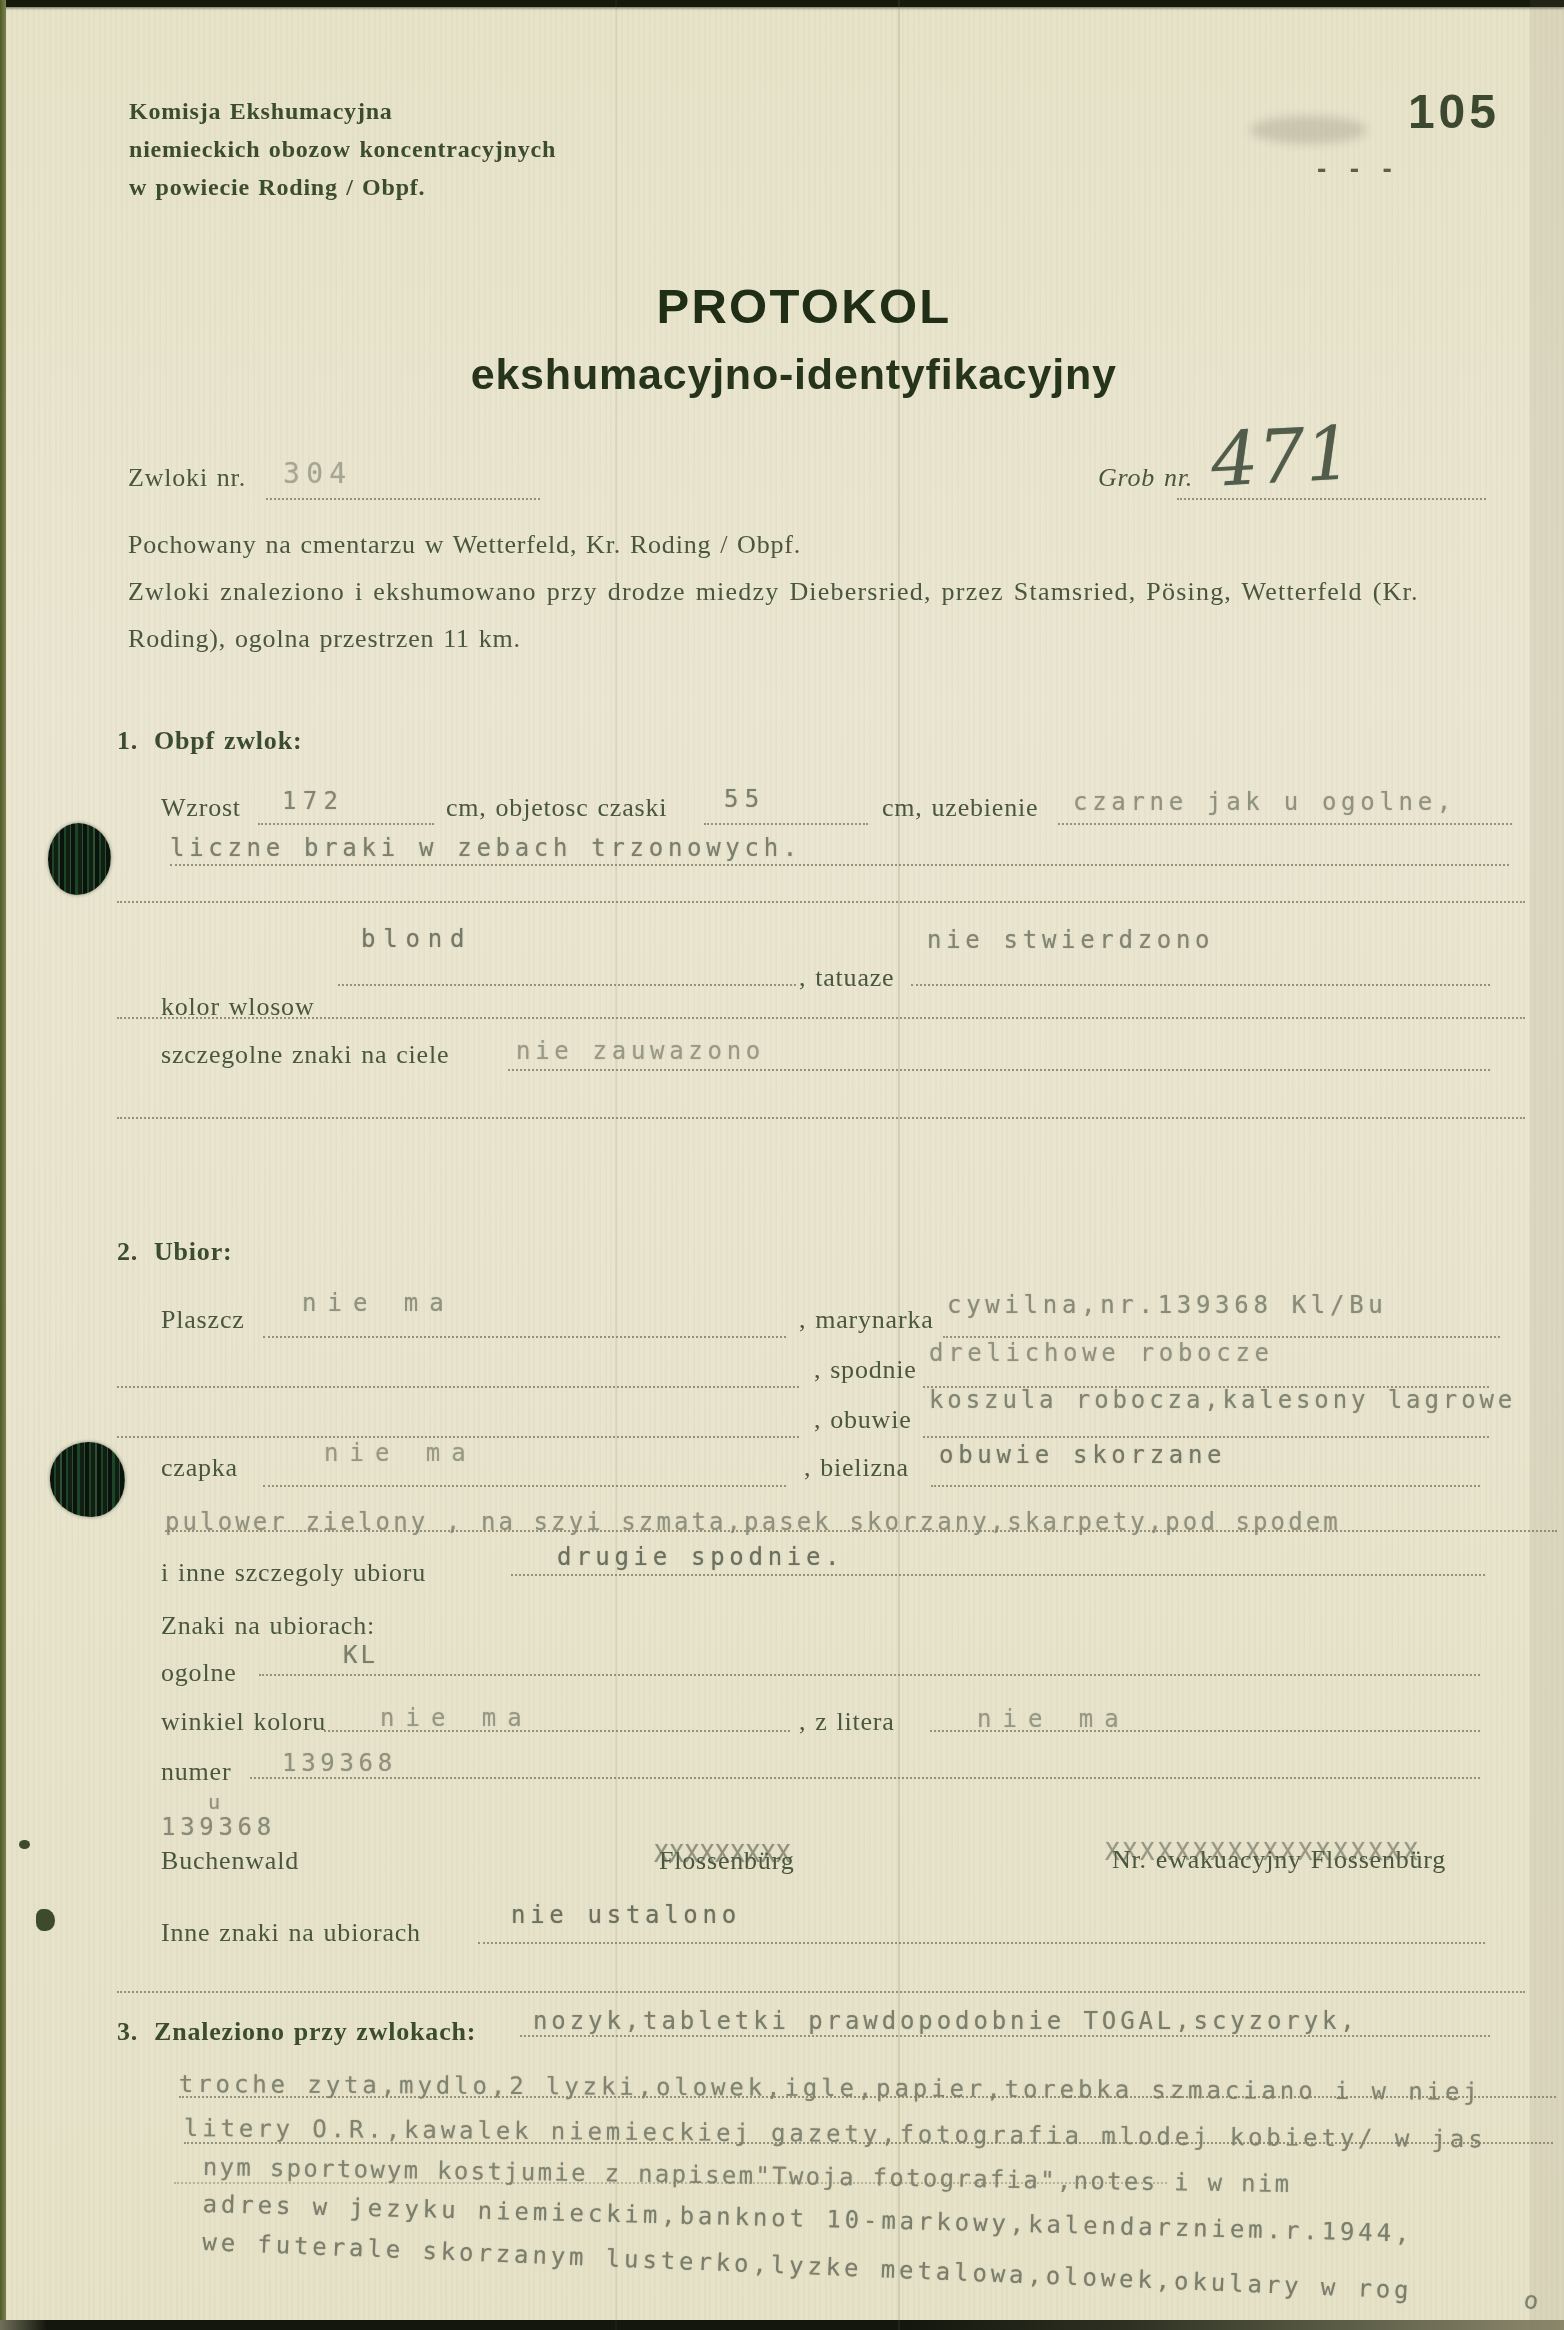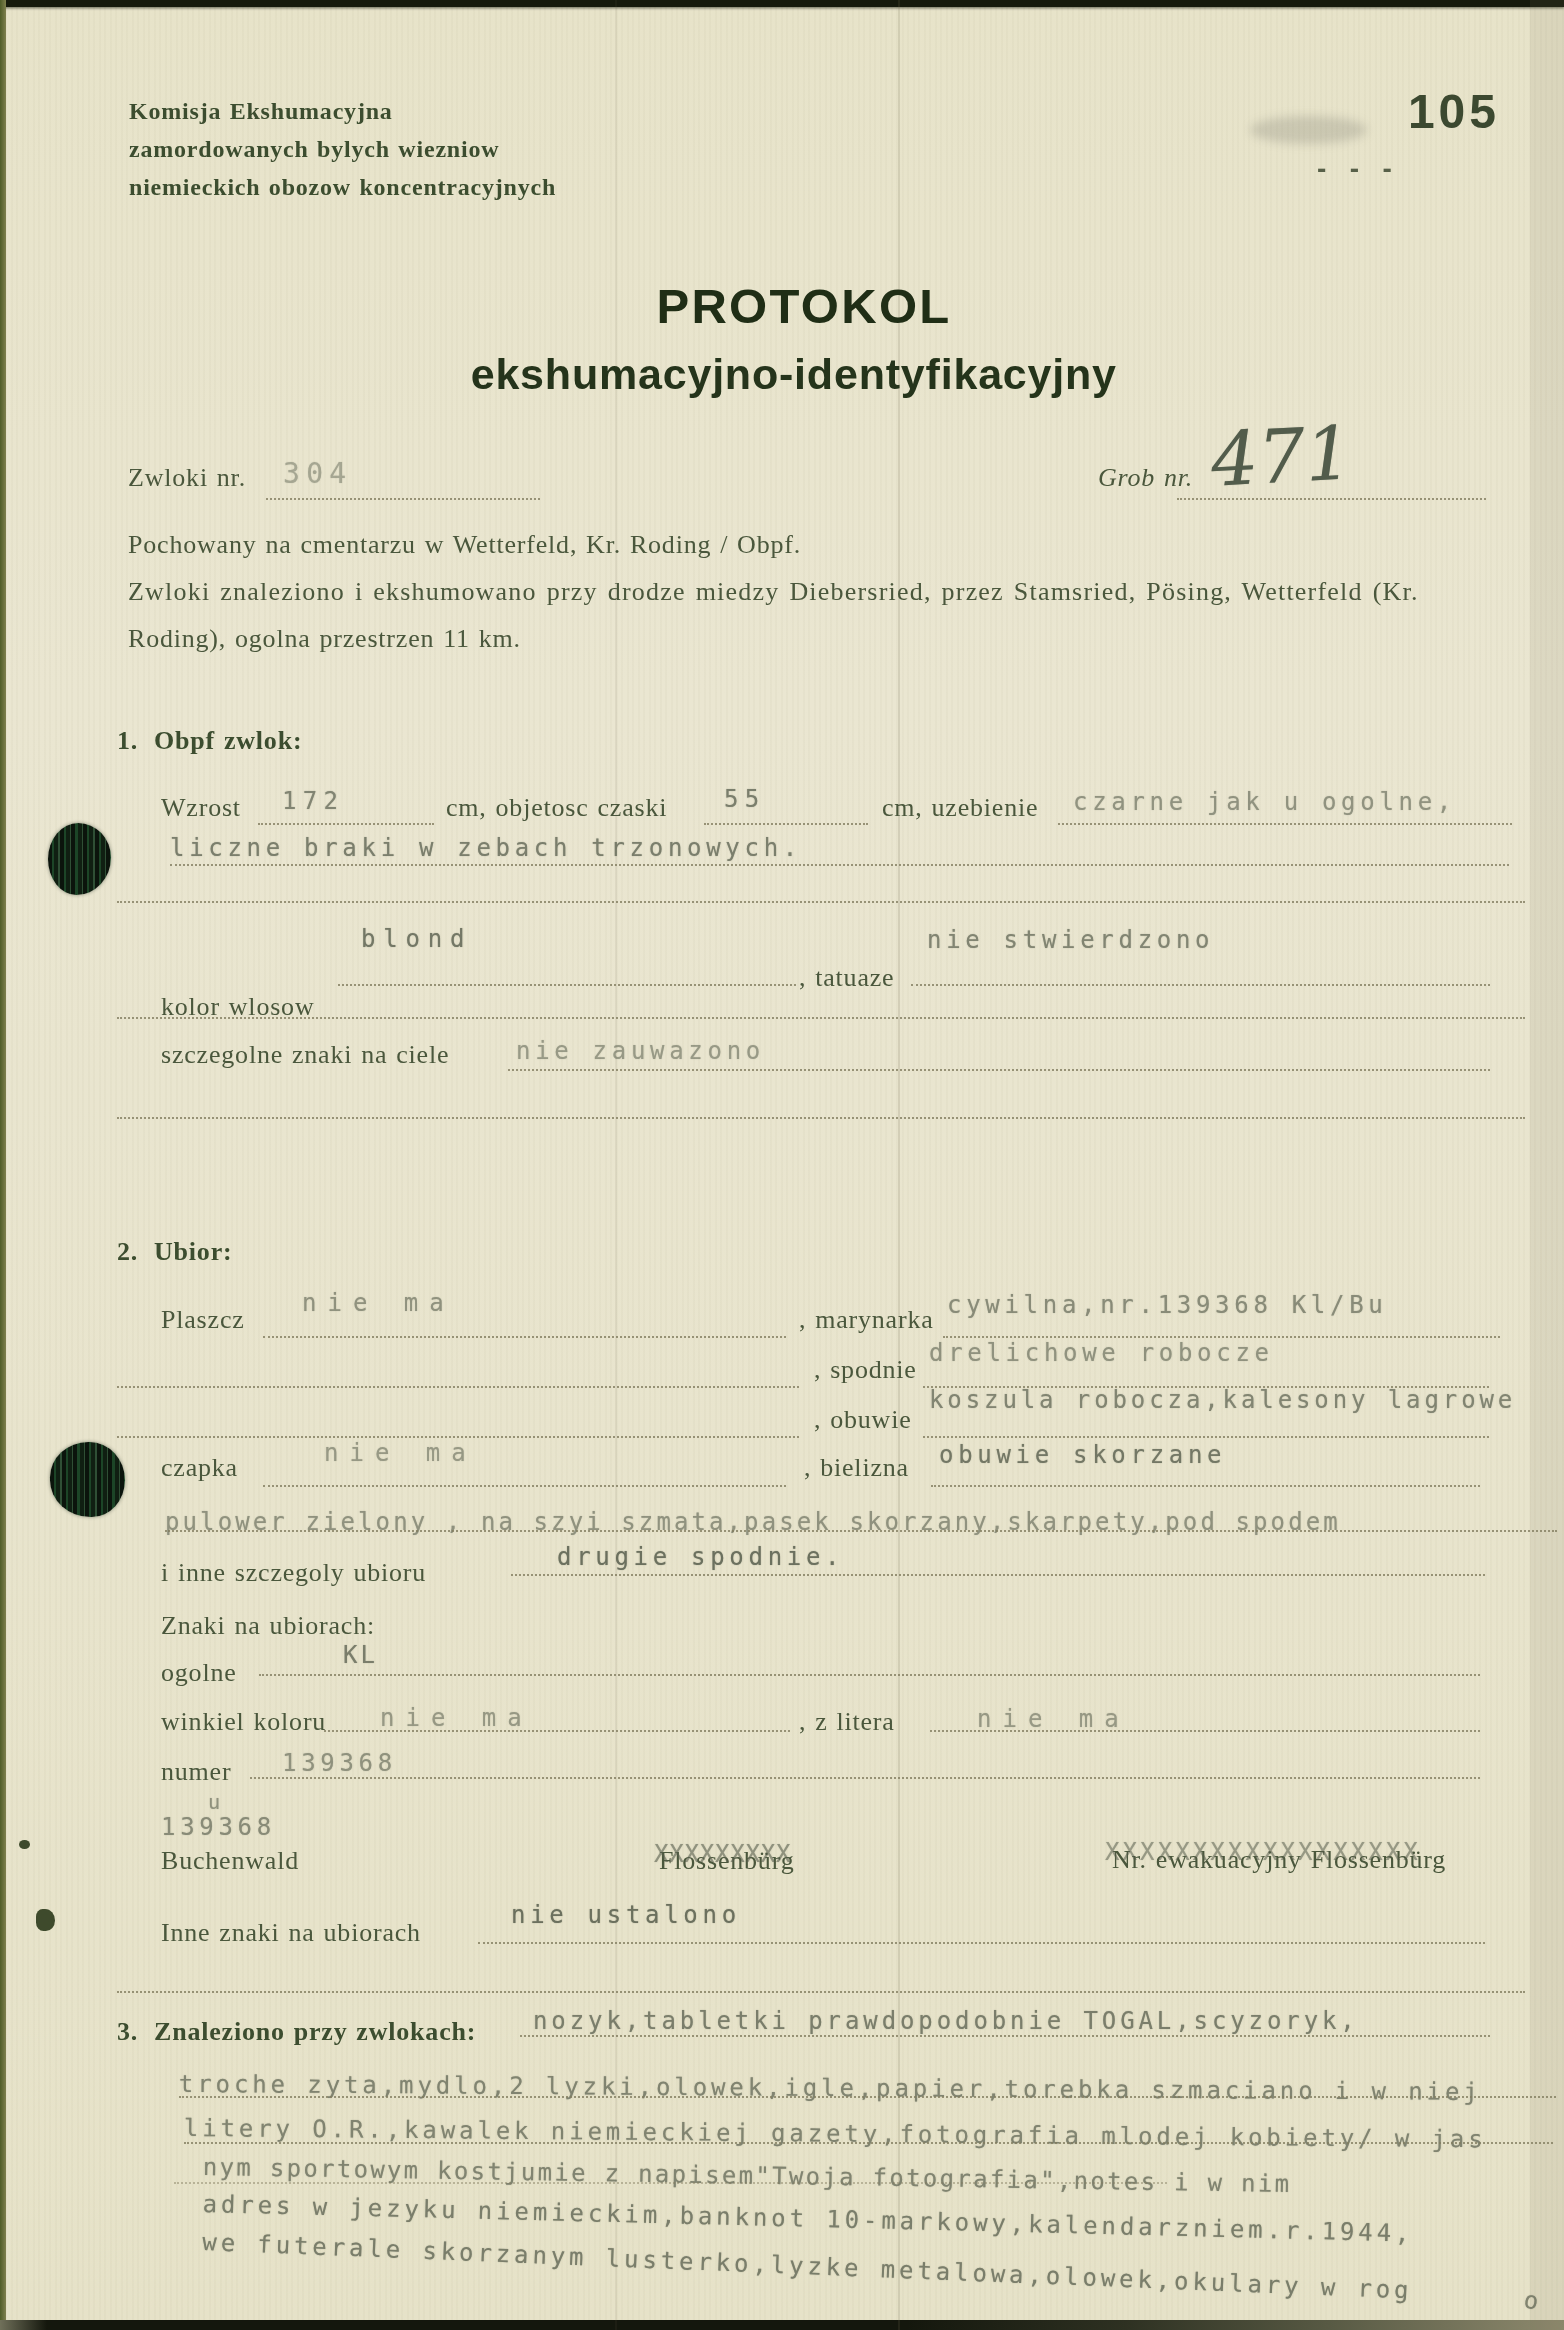--- a/index.html
+++ b/index.html
@@ -53,22 +53,22 @@
   <div class="blob" style="left:50px;top:1442px;width:75px;height:75px;border-radius:52% 48% 45% 55% / 48% 52% 50% 50%;"></div>
   <div class="speck" style="left:19px;top:1840px;width:11px;height:9.4px;"></div>
   <div class="speck" style="left:36px;top:1909px;width:19px;height:22px;border-radius:40% 60% 55% 45%;"></div>
   <div class="smudge" style="left:1250px;top:116px;width:117px;height:28px;"></div>
 
   <span class="abs pagenum" style="left:1408px;top:84px;">105</span>
   <span class="abs pagedash" style="left:1317px;top:153px;">- - -</span>
 
   <div class="abs serif sb lh" style="left:129px;top:92px;">
     <div>Komisja Ekshumacyjna</div>
-    <div>zamordowanych bylych wiezniow</div>
     <div>niemieckich obozow koncentracyjnych</div>
+    <div>w powiecie Roding / Obpf.</div>
   </div>
 
   <div class="abs title-main" style="left:44px;right:0;top:278px;">PROTOKOL</div>
   <div class="abs title-sub" style="left:23.5px;right:0;top:350px;">ekshumacyjno-identyfikacyjny</div>
 
   <span class="abs serif" style="left:128px;top:463px;">Zwloki nr.</span>
   <i class="abs dots" style="left:266px;top:498px;width:274px;"></i>
   <span class="abs typed ls8 o45" style="left:283px;top:457px;font-size:28px;">304</span>
   <span class="abs serif" style="left:1098px;top:463px;font-style:italic;">Grob nr.</span>
   <i class="abs dots" style="left:1177px;top:498px;width:309px;"></i>

